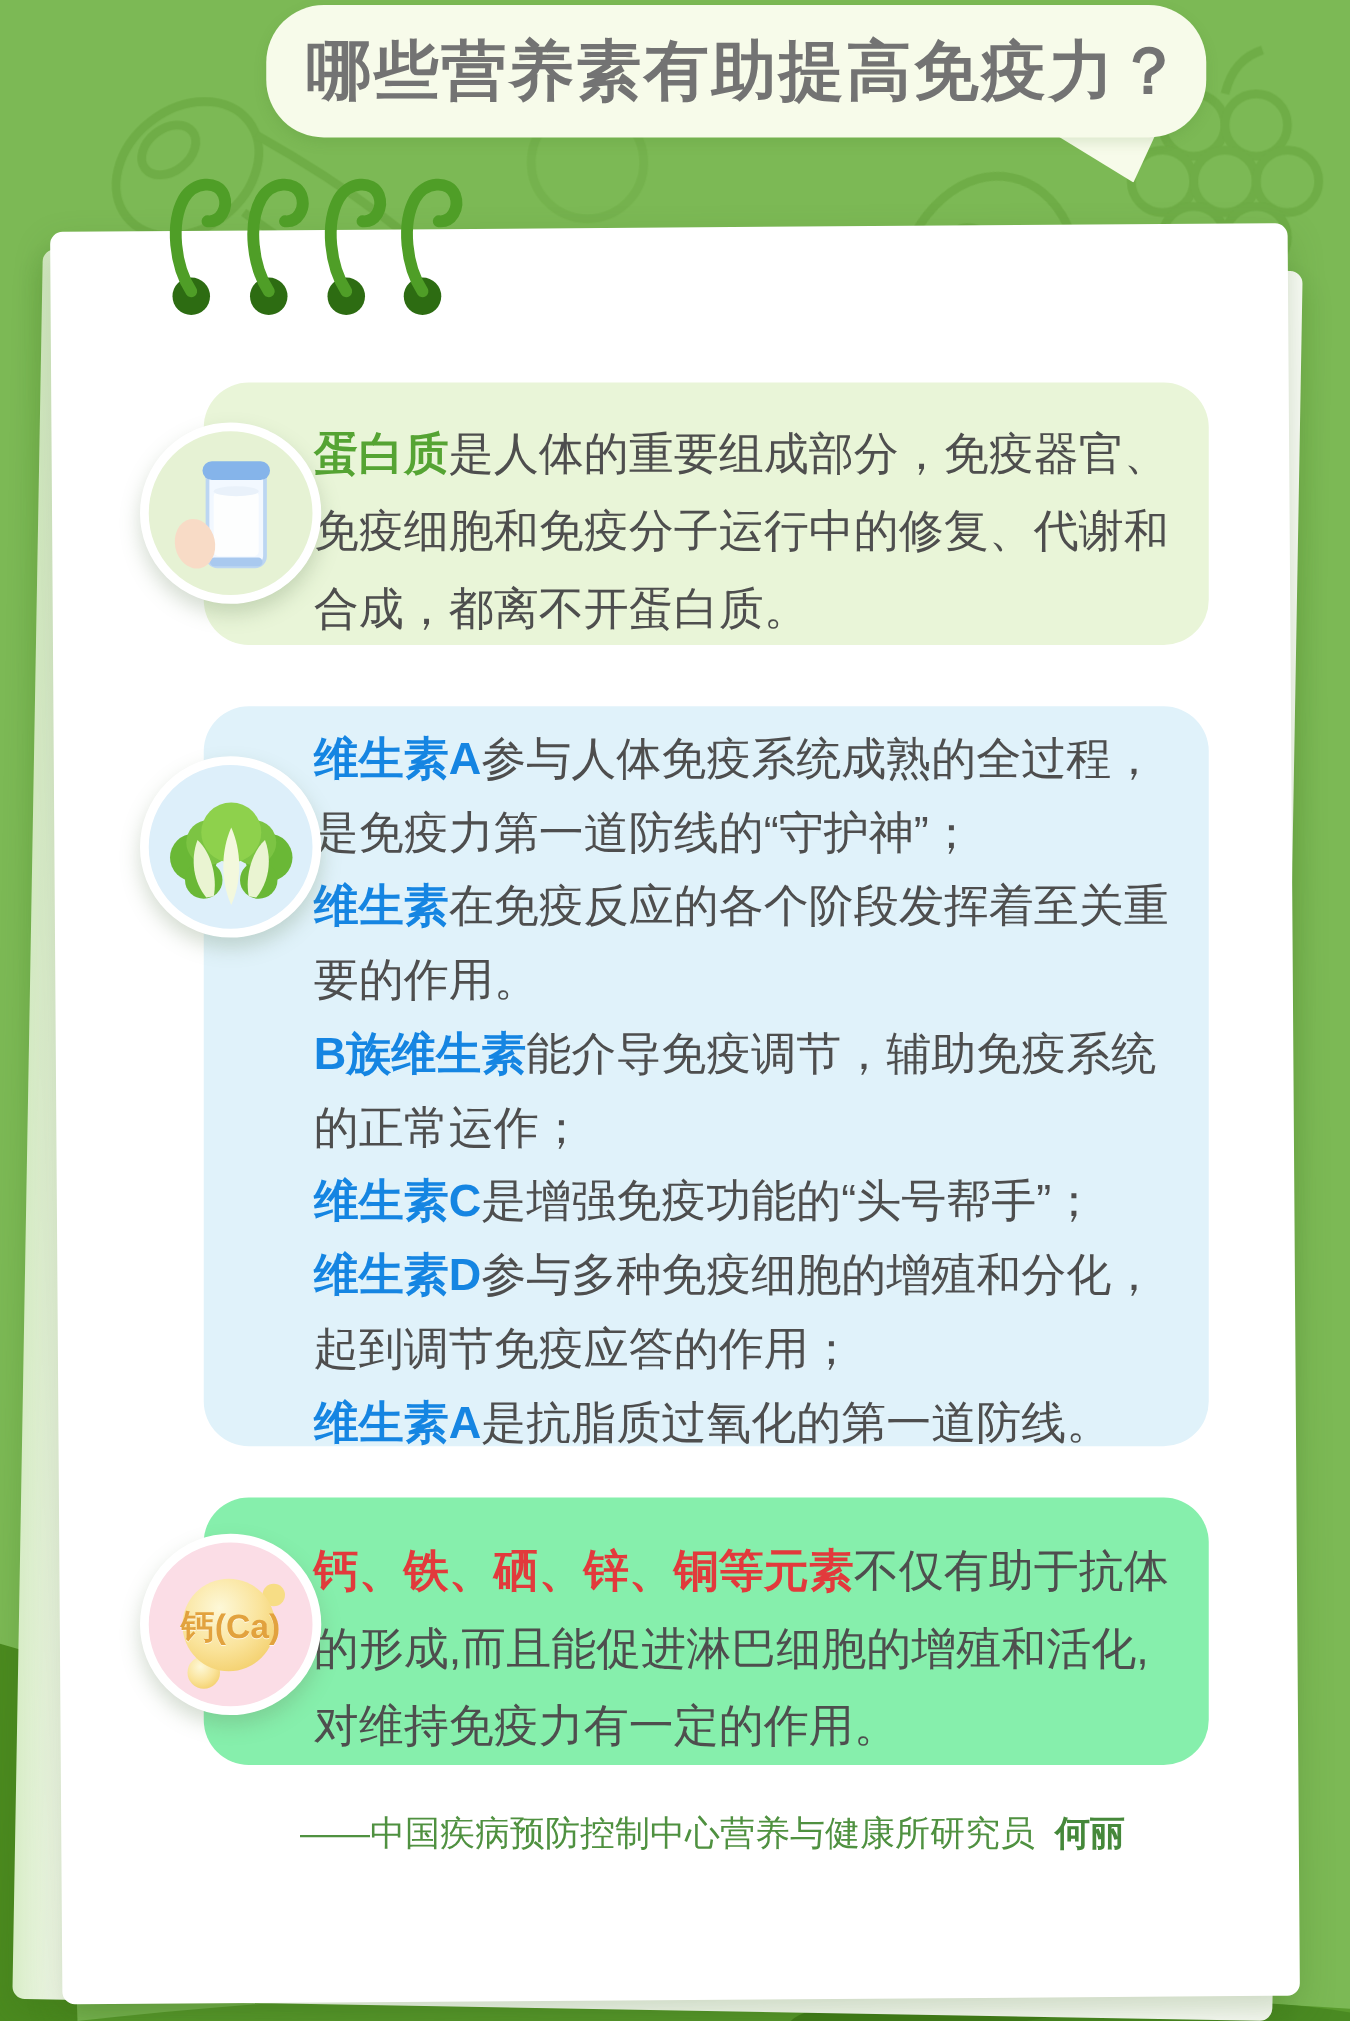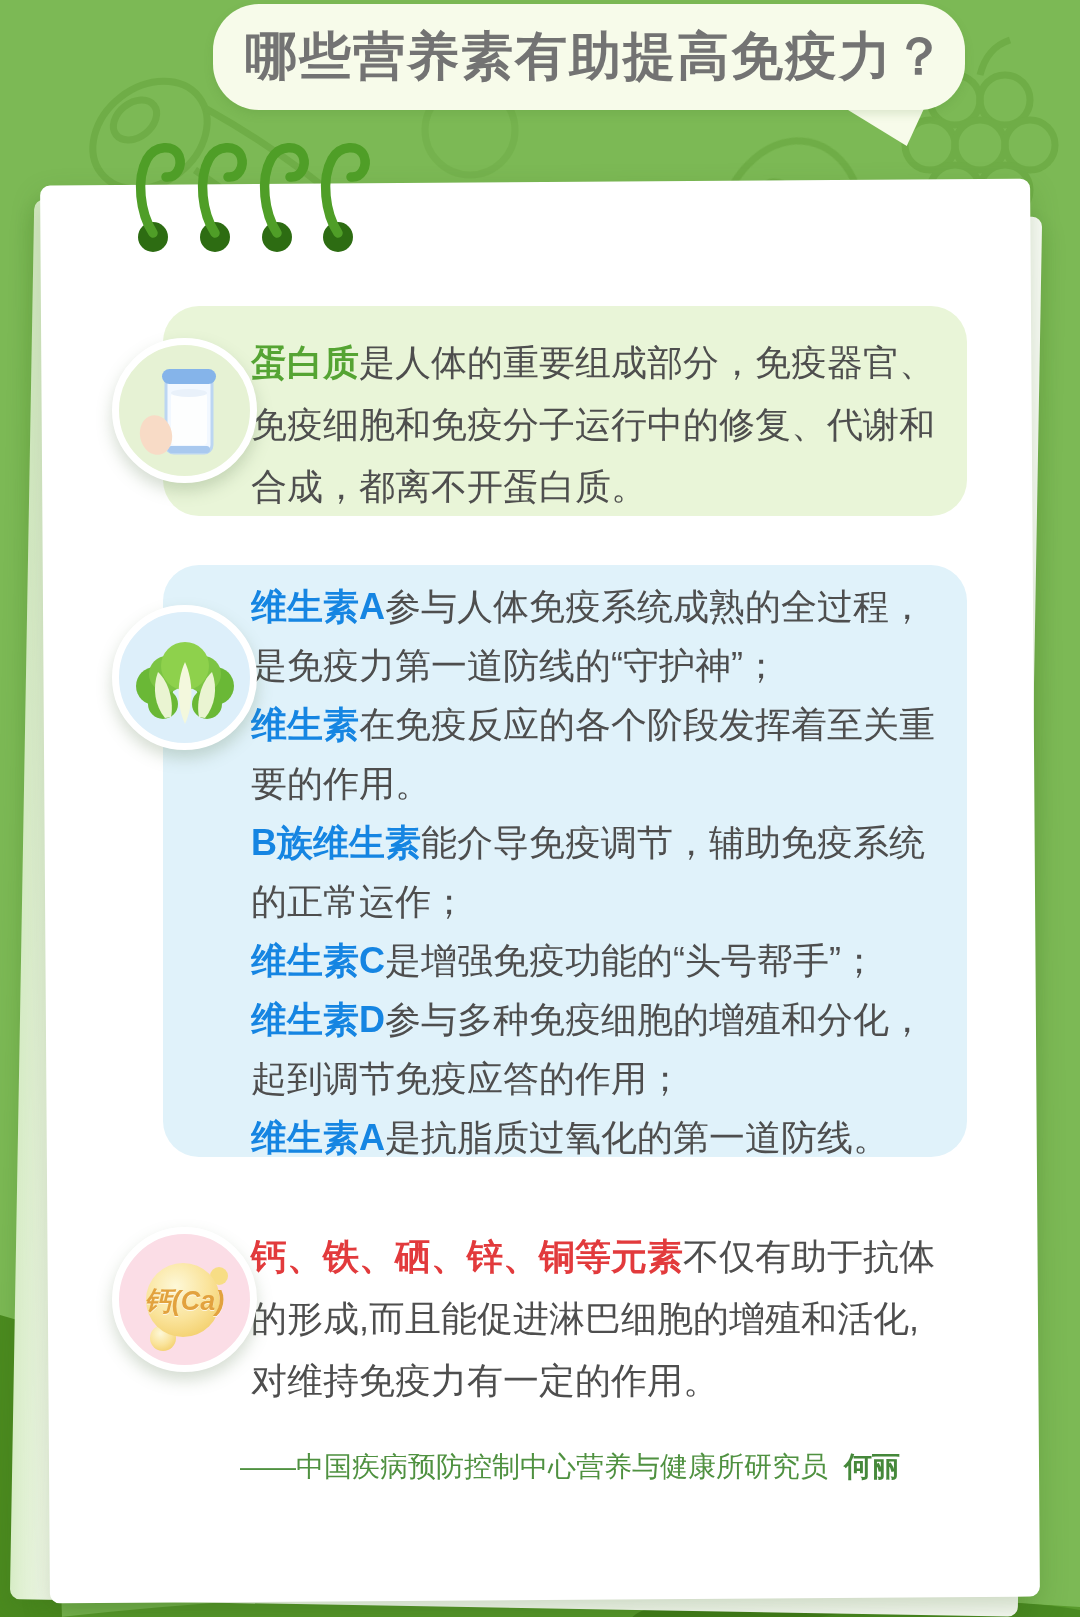--- a/index.html
+++ b/index.html
@@ -36,36 +36,36 @@
     background:#f7fbea;clip-path:polygon(0 0,100% 0,78% 100%);
   }
   .rings{position:absolute;left:0;top:0;z-index:5;}
   .ring{position:absolute;top:141px;width:64px;height:116px;}
   .box{
     position:absolute;left:163px;width:804px;border-radius:36px;
     box-sizing:border-box;z-index:4;
   }
   .box.protein{top:306px;height:210px;background:#e9f5d8;padding:26px 18px 0 88px;}
   .box.vitamins{top:565px;height:592px;background:#e0f2fa;padding:12px 20px 0 88px;}
-  .box.minerals{top:1198px;height:214px;background:#ffffff;padding:28px 20px 0 88px;}
+  .box.minerals{top:1198px;height:214px;background:#86efac;padding:28px 20px 0 88px;}
   .body-text{font-size:36px;line-height:62px;color:#4e4e4e;margin:0;}
   .box.vitamins .body-text{line-height:59px;}
   .kw{font-weight:bold;}
   .kw.green{color:#55a433;}
   .kw.blue{color:#1585e2;}
   .kw.red{color:#e23a3c;}
   .icon-circle{
     position:absolute;left:112px;width:145px;height:145px;border-radius:50%;
     border:7px solid #ffffff;box-sizing:border-box;z-index:5;overflow:hidden;
     box-shadow:0 8px 16px rgba(100,130,90,.28);
   }
   .icon-circle svg{position:absolute;left:0;top:0;}
   .protein-icon{top:338px;background:#e6f2d4;}
   .vitamin-icon{top:605px;background:#ddeffa;}
-  .mineral-icon{top:1227px;background:#fbdde6;font-style:italic;}
+  .mineral-icon{top:1227px;background:#fbdde6;}
   .ca-label{
     position:absolute;left:0;top:49px;width:131px;text-align:center;
     font-size:27px;font-weight:bold;color:#e2a23e;
     text-shadow:0 1px 0 rgba(255,255,255,.7);
   }
   .attribution{
     position:absolute;left:90px;top:1448px;width:960px;z-index:4;
     text-align:center;white-space:nowrap;
     font-size:28px;color:#4f9140;
   }

